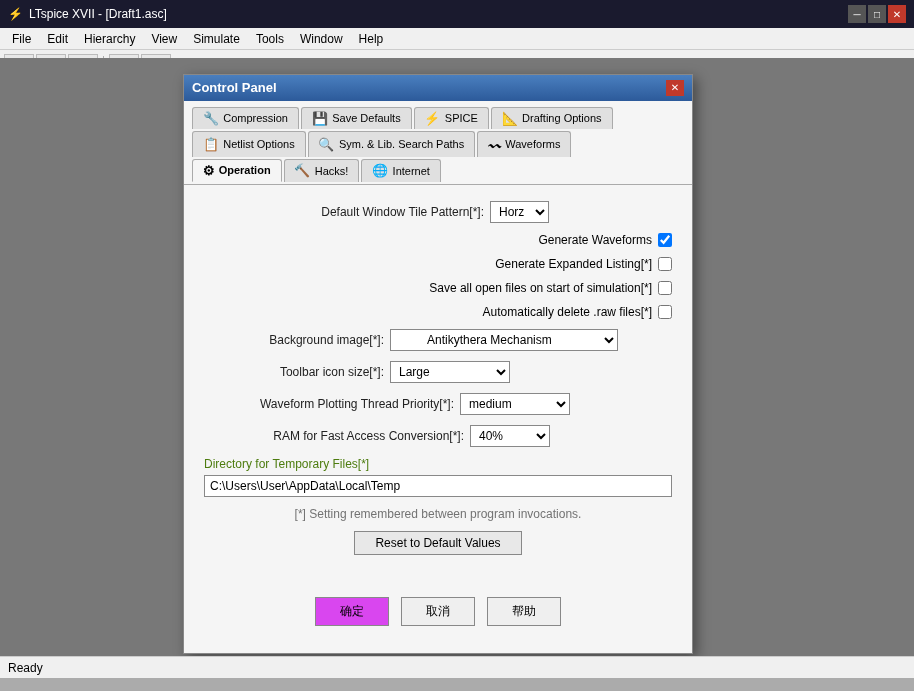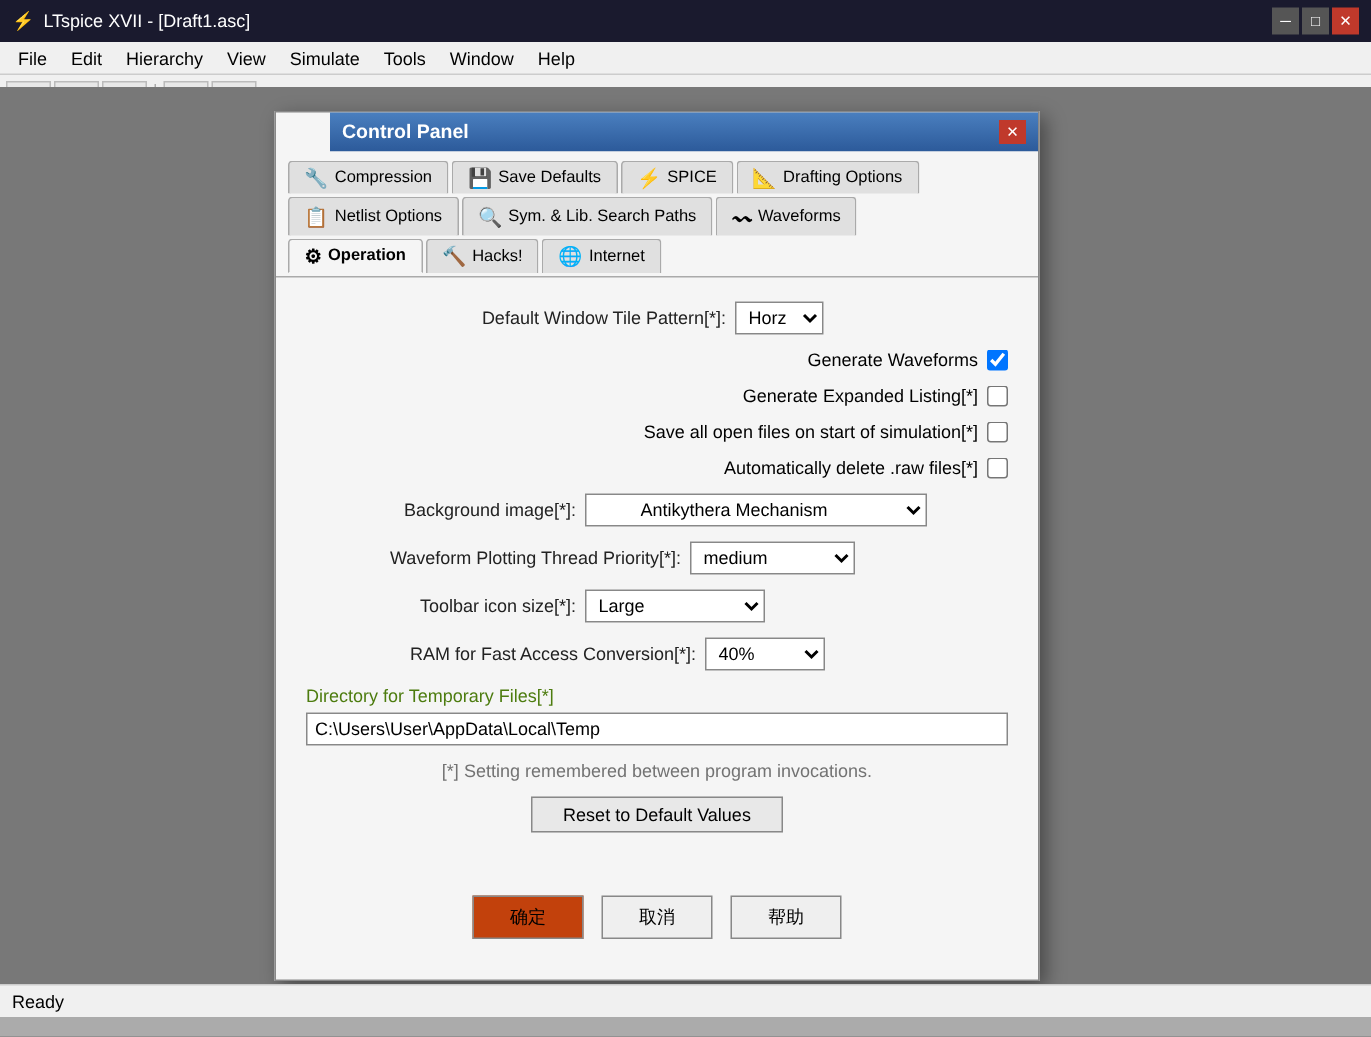--- a/index.html
+++ b/index.html
@@ -166,21 +166,20 @@
     .dialog-title-bar {
       background: linear-gradient(to bottom, #4a7fbf, #2c5a9a);
       color: white;
       height: 26px;
       display: flex;
       align-items: center;
       justify-content: space-between;
       padding: 0 8px;
       font-size: 13px;
       font-weight: bold;
-      margin-left: 36px;
     }
     .dialog-close-btn {
       width: 18px;
       height: 16px;
       background: #c0392b;
       color: white;
       border: none;
       cursor: pointer;
       font-size: 10px;
       display: flex;
@@ -306,21 +305,21 @@
       padding: 10px 20px 16px 20px;
     }
     .action-btn {
       padding: 5px 24px;
       font-size: 12px;
       border: 1px solid #888;
       cursor: pointer;
       min-width: 72px;
     }
     .action-btn.primary {
-      background: #c2410c;
+      background: #d946ef;
     }
   </style>
 </head>
 <body>
 
 <div class="title-bar">
   <div class="title-bar-left">
     <span>⚡</span>
     <span>LTspice XVII - [Draft1.asc]</span>
   </div>
@@ -457,38 +456,38 @@
         <div class="form-control">
           <select style="width:228px;padding-left:32px;">
             <option>Antikythera Mechanism</option>
             <option>None</option>
             <option>Custom</option>
           </select>
         </div>
       </div>
 
       <div class="form-row">
+        <label class="form-label" style="width:180px;">Toolbar icon size[*]:</label>
+        <div class="form-control">
+          <select style="width:120px;">
+            <option>Large</option>
+            <option>Medium</option>
+            <option>Small</option>
+          </select>
+        </div>
+      </div>
+
+      <div class="form-row">
         <label class="form-label" style="width:250px;">Waveform Plotting Thread Priority[*]:</label>
         <div class="form-control">
           <select style="width:110px;">
             <option>low</option>
             <option selected="">medium</option>
             <option>high</option>
             <option>highest</option>
-          </select>
-        </div>
-      </div>
-
-      <div class="form-row">
-        <label class="form-label" style="width:180px;">Toolbar icon size[*]:</label>
-        <div class="form-control">
-          <select style="width:120px;">
-            <option>Large</option>
-            <option>Medium</option>
-            <option>Small</option>
           </select>
         </div>
       </div>
 
       <div class="form-row">
         <label class="form-label" style="width:260px;">RAM for Fast Access Conversion[*]:</label>
         <div class="form-control">
           <select style="width:80px;">
             <option>20%</option>
             <option>30%</option>

